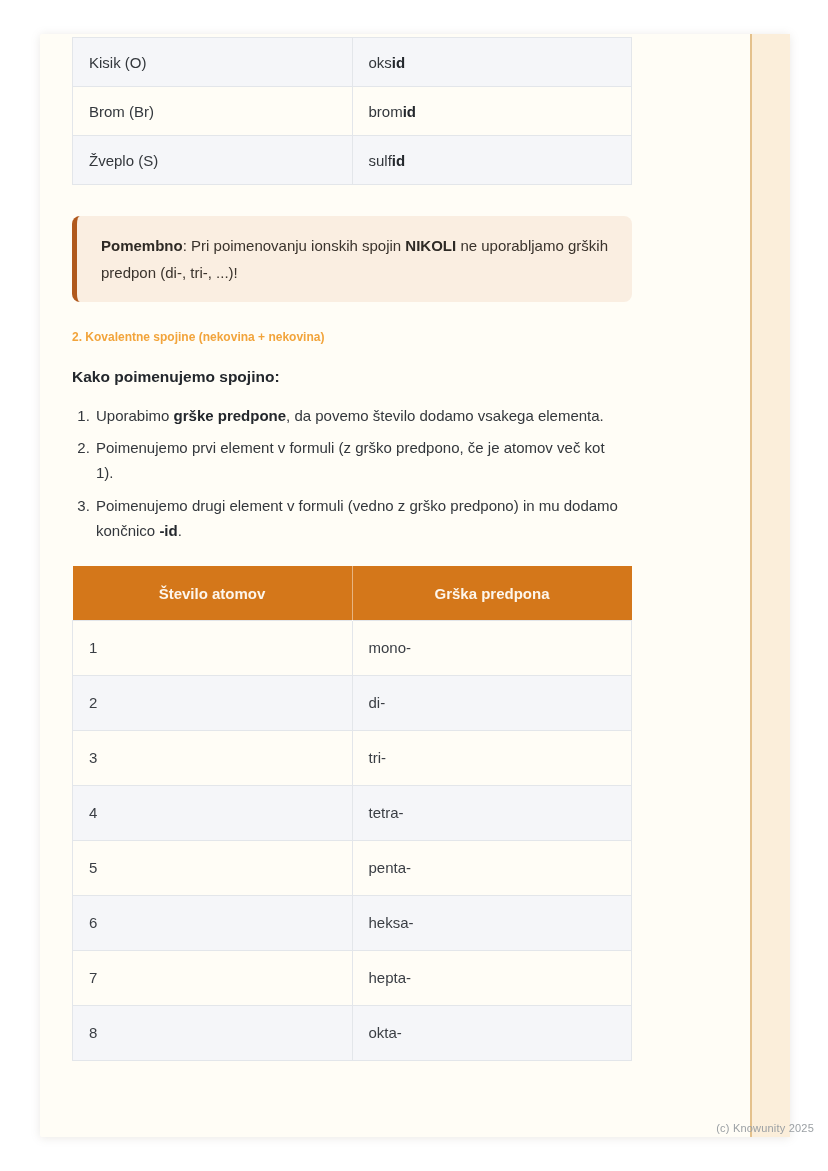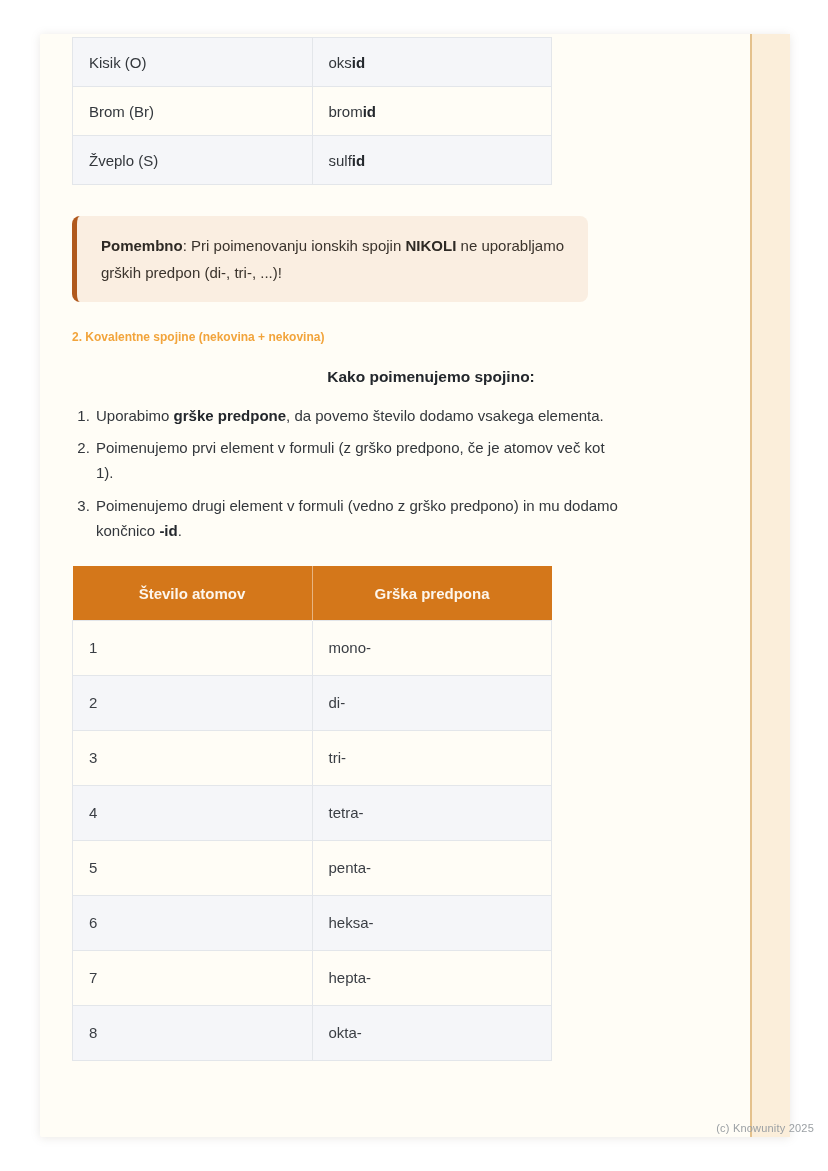--- a/index.html
+++ b/index.html
@@ -40,37 +40,37 @@
     background:var(--stripe-bg);
     border-left:2px solid var(--stripe-border);
     z-index:1;
   }
   .content{
     position:relative;
     z-index:2;
     padding-left:32px;
   }
   
-  table{border-collapse:collapse;width:480px;table-layout:fixed;}
+  table{border-collapse:collapse;width:560px;table-layout:fixed;}
   td,th{font-size:15px;}
   .element-table{margin-top:3px;}
   .element-table td{
     border:1px solid var(--cell-border);
     height:49px;
     padding:0 16px;
     vertical-align:middle;
     color:var(--text);
   }
   .element-table tr:nth-child(odd){background:var(--row-gray);}
   .element-table tr:nth-child(even){background:var(--row-cream);}
   .element-table b{color:var(--text-dark);}
   
   .callout{
     margin-top:31px;
-    width:516px;
+    width:560px;
     background:var(--callout-bg);
     border-left:5px solid var(--callout-border);
     border-radius:8px;
     padding:16px 24px;
     font-size:15px;
     line-height:1.8;
     text-align:justify;
     color:#3a332c;
   }
   .callout b{color:#2e2a25;}
@@ -80,21 +80,20 @@
     font-size:12px;
     font-weight:bold;
     color:var(--heading-orange);
     line-height:1.3;
   }
   .bold-line{
     margin-top:22px;
     font-size:15.5px;
     font-weight:bold;
     color:var(--text-dark);
-    text-align:center;
   }
   ol.steps{
     margin:18px 0 0 0;
     padding-left:22px;
     width:548px;
     font-size:15px;
     line-height:1.65;
     color:var(--text);
   }
   ol.steps li{margin-bottom:8px;padding-left:2px;}

